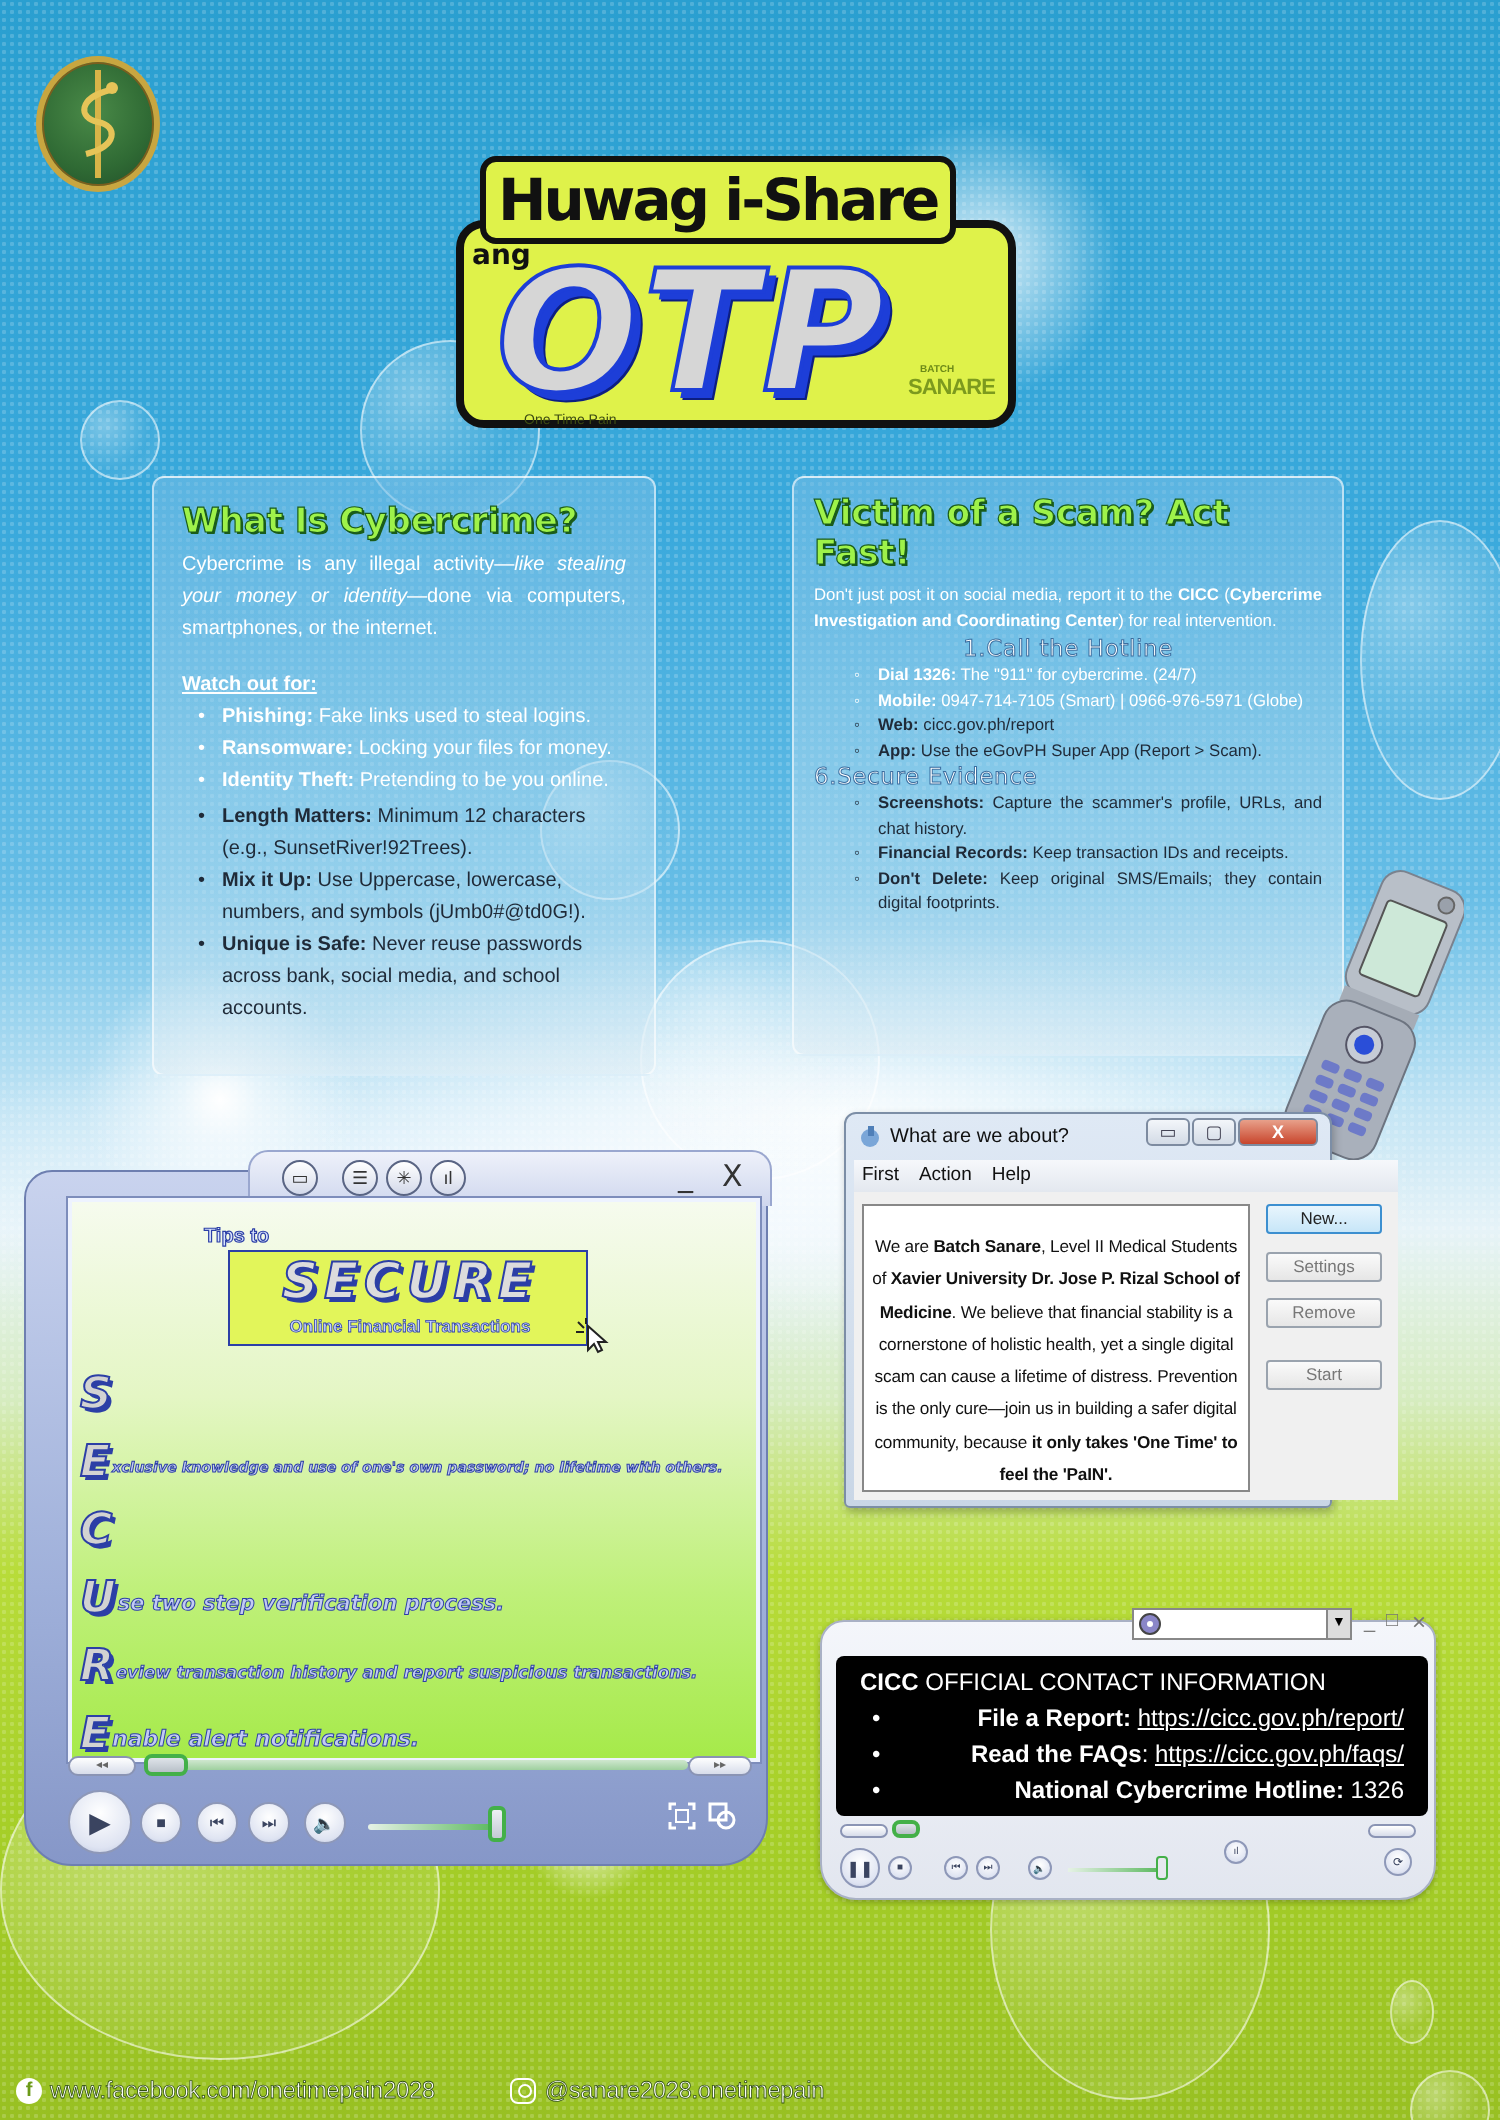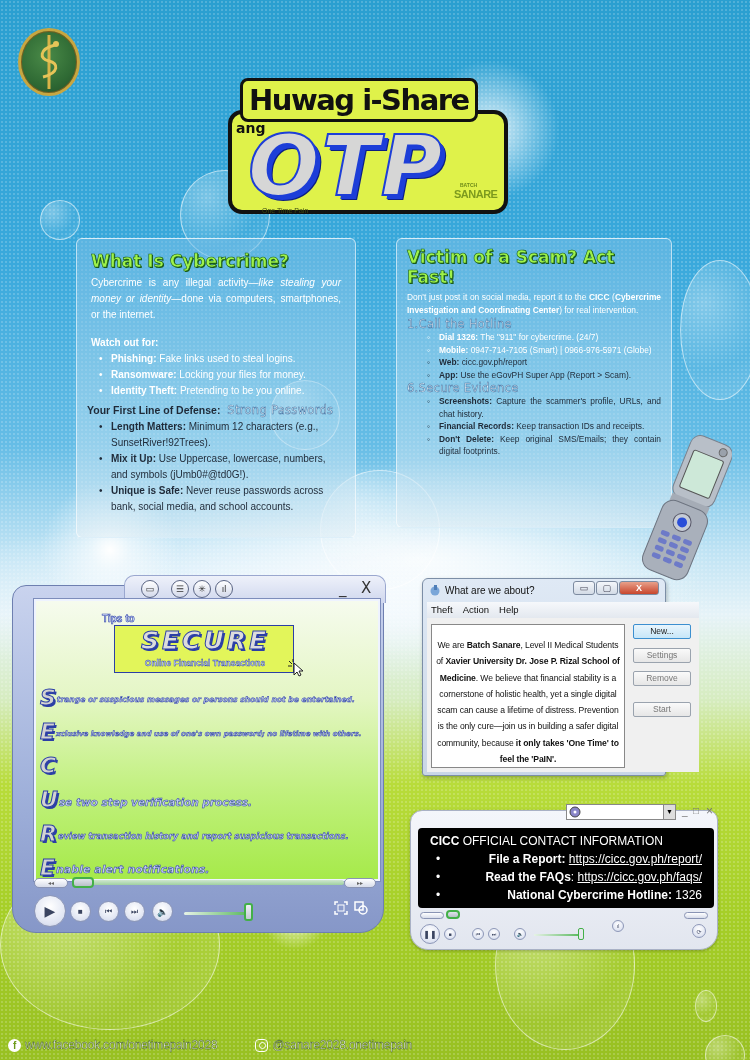--- a/index.html
+++ b/index.html
@@ -188,21 +188,21 @@
     position: absolute; left: 150px; top: 19px; width: 64px; height: 3px;
     background: linear-gradient(90deg, #e6f2e6, #5ab85e); border-radius: 2px;
   }
   .vol-thumb {
     position: absolute; left: 210px; top: 10px; width: 9px; height: 18px; border-radius: 3px;
     background: linear-gradient(180deg, #eef0f4, #c4cad4); border: 2px solid #43b048;
   }
 
   
   .xpwin {
-    position: absolute; left: 422px; top: 578px; width: 244px; height: 198px;
+    position: absolute; left: 422px; top: 556px; width: 244px; height: 198px;
     background: linear-gradient(180deg, #dfe9f5, #c9d6e6);
     border: 1px solid #7c8ea6; border-radius: 6px 6px 3px 3px;
     box-shadow: 1px 2px 4px rgba(0,0,0,0.25);
   }
   .xp-title {
     position: absolute; left: 22px; top: 6px; font-size: 10px; color: #111;
   }
   .xp-appicon {
     position: absolute; left: 6px; top: 5px; width: 12px; height: 12px;
   }
@@ -309,48 +309,44 @@
 <div class="logo">
   <div class="logo-plate"></div>
   <div class="logo-line1">Huwag i-Share</div>
   <div class="logo-ang">ang</div>
   <div class="logo-otp">OTP</div>
   <div class="logo-batch">BATCH</div>
   <div class="logo-sanare">SANARE</div>
   <div class="logo-sub">One Time Pain</div>
 </div>
 
-<div class="panel" style="left:76px;top:238px;width:280px;height:300px;padding:12px 14px 0 14px;">
+<div class="panel" style="left:76px;top:238px;width:252px;height:300px;padding:12px 14px 0 14px;">
   <div class="panel-title">What Is Cybercrime?</div>
   <p class="p-text" style="text-align:justify;margin-top:4px;">
     <span>Cybercrime is any illegal activity—</span><span class="i">like stealing your money or identity</span><span>—done via computers, smartphones, or the internet.</span>
   </p>
-  <div class="p-text b" style="margin-top:12px;">Watch out for:</div>
+  <div class="p-text b" style="margin-top:12px;text-decoration:underline;">Watch out for:</div>
   <ul class="bul p-text" style="margin-left:4px;">
     <li><span class="b">Phishing:</span><span> Fake links used to steal logins.</span></li>
     <li><span class="b">Ransomware:</span><span> Locking your files for money.</span></li>
     <li><span class="b">Identity Theft:</span><span> Pretending to be you online.</span></li>
   </ul>
-  <div style="margin-top:4px;margin-left:-4px;font-size:10.5px;">
-    <span class="b dark-text">Your First Line of Defense:</span>
-    <span class="sub-head" style="margin-left:4px;">Strong Passwords</span>
-  </div>
   <ul class="bul p-text dark-text" style="margin-left:4px;margin-top:2px;">
     <li><span class="b">Length Matters:</span><span> Minimum 12 characters (e.g., SunsetRiver!92Trees).</span></li>
     <li><span class="b">Mix it Up:</span><span> Use Uppercase, lowercase, numbers, and symbols (jUmb0#@td0G!).</span></li>
     <li><span class="b">Unique is Safe:</span><span> Never reuse passwords across bank, social media, and school accounts.</span></li>
   </ul>
 </div>
 
 <div class="panel" style="left:396px;top:238px;width:276px;height:290px;padding:8px 10px 0 10px;">
   <div class="panel-title">Victim of a Scam? Act Fast!</div>
   <p style="font-size:8.4px;line-height:12.5px;color:#fff;text-align:justify;margin-top:4px;">
     <span>Don't just post it on social media, report it to the </span><span class="b">CICC</span><span> (</span><span class="b">Cybercrime Investigation and Coordinating Center</span><span>) for real intervention.</span>
   </p>
-  <div class="sub-head" style="margin-top:1px;">1.Call the Hotline</div>
+  <div class="sub-head" style="margin-top:1px;text-align:center;">1.Call the Hotline</div>
   <ul class="bul circ" style="font-size:8.4px;line-height:12.5px;color:#fff;margin-left:16px;">
     <li><span class="b">Dial 1326:</span><span> The "911" for cybercrime. (24/7)</span></li>
     <li style="text-align:justify;"><span class="b">Mobile:</span><span> 0947-714-7105 (Smart) | 0966-976-5971 (Globe)</span></li>
   </ul>
   <ul class="bul circ dark-text" style="font-size:8.4px;line-height:12.5px;margin-left:16px;">
     <li><span class="b">Web:</span><span> cicc.gov.ph/report</span></li>
     <li><span class="b">App:</span><span> Use the eGovPH Super App (Report &gt; Scam).</span></li>
   </ul>
   <div class="sub-head">6.Secure Evidence</div>
   <ul class="bul circ dark-text" style="font-size:8.4px;line-height:12.5px;margin-left:16px;text-align:justify;">
@@ -405,21 +401,20 @@
     </div>
     <div class="tips-to">Tips to</div>
     <svg class="cursor-icon" width="18" height="18" viewBox="0 0 18 18">
       <path d="M6 4 L6 16 L9 13 L11 17 L13 16 L11 12 L15 12 Z" fill="#fff" stroke="#222" stroke-width="1"></path>
       <line x1="1" y1="2" x2="4" y2="5" stroke="#222"></line>
         <line x1="0" y1="7" x2="4" y2="7" stroke="#222"></line>
         <line x1="5" y1="0" x2="5" y2="3" stroke="#222"></line>
     </svg>
     <div class="tip" style="top:86px;">
         <span class="tip-letter">S</span>
-        <span class="tip-text" style="font-size:7.6px;">trange or suspicious messages or persons should not be entertained.</span>
       </div>
     <div class="tip" style="top:120px;">
         <span class="tip-letter">E</span>
         <span class="tip-text" style="font-size:7.1px;">xclusive knowledge and use of one's own password; no lifetime with others.</span>
       </div>
     <div class="tip" style="top:154px;">
         <span class="tip-letter">C</span>
       </div>
     <div class="tip" style="top:188px;">
         <span class="tip-letter">U</span>
@@ -464,21 +459,21 @@
     <circle cx="6" cy="7" r="4.5" fill="#7aa6d8"></circle>
       <rect x="5" y="1" width="3" height="5" fill="#4f7fb8"></rect>
   </svg>
   <div class="xp-title">What are we about?</div>
   <div class="xp-ctrls">
     <div class="xp-ctrl">▭</div>
     <div class="xp-ctrl">▢</div>
     <div class="xp-ctrl close">X</div>
   </div>
   <div class="xp-menubar">
-    <span>Theft</span>
+    <span>First</span>
     <span>Action</span>
     <span>Help</span>
   </div>
   <div class="xp-body">
     <div class="xp-textbox">
       <span>We are </span><b>Batch Sanare</b><span>, Level II Medical Students of </span><b>Xavier University Dr. Jose P. Rizal School of Medicine</b><span>. We believe that financial stability is a cornerstone of holistic health, yet a single digital scam can cause a lifetime of distress. Prevention is the only cure—join us in building a safer digital community, because </span><b>it only takes 'One Time' to feel the 'PaIN'.</b>
     </div>
     <div class="xp-btn primary" style="top:6px;">New...</div>
     <div class="xp-btn" style="top:30px;">Settings</div>
     <div class="xp-btn" style="top:53px;">Remove</div>

